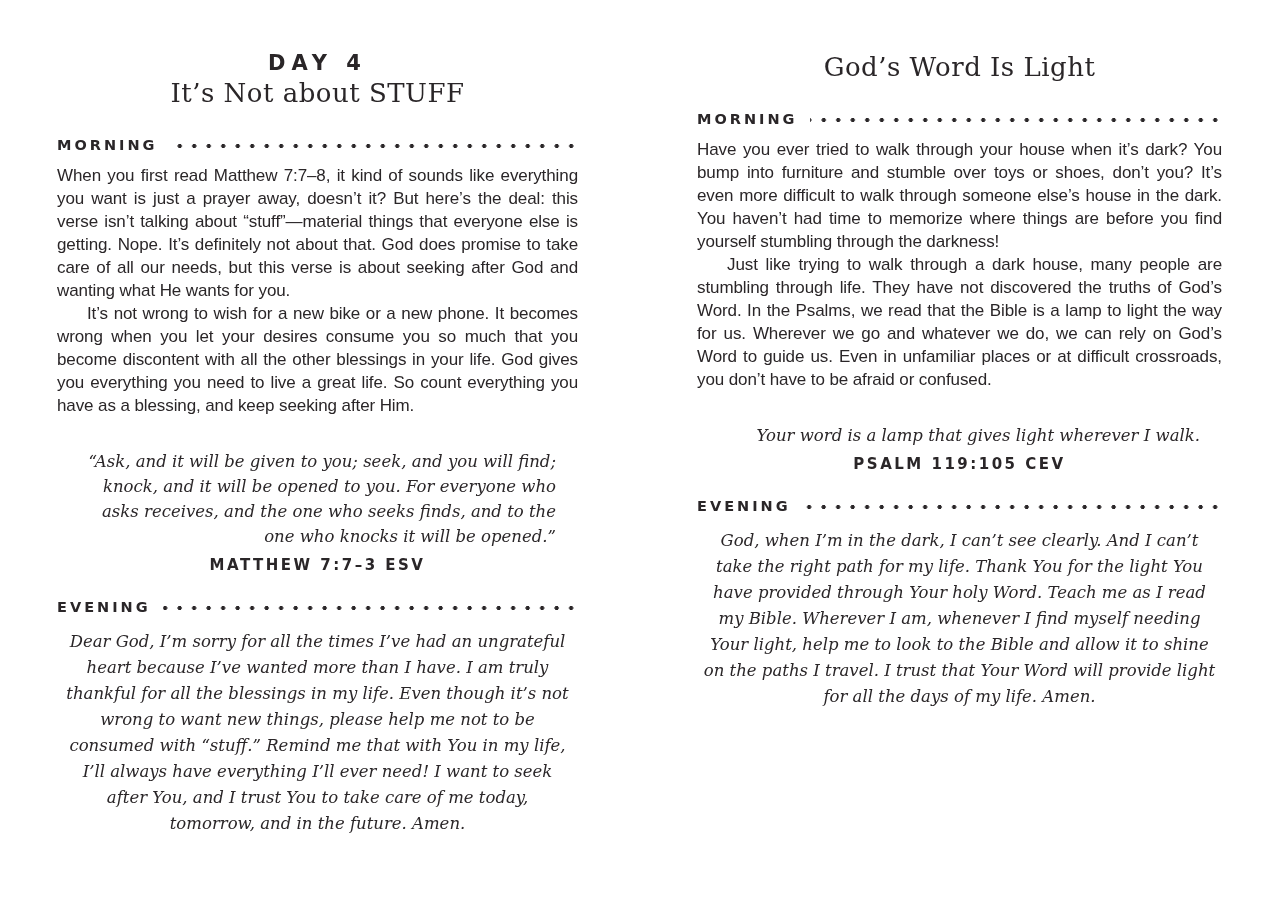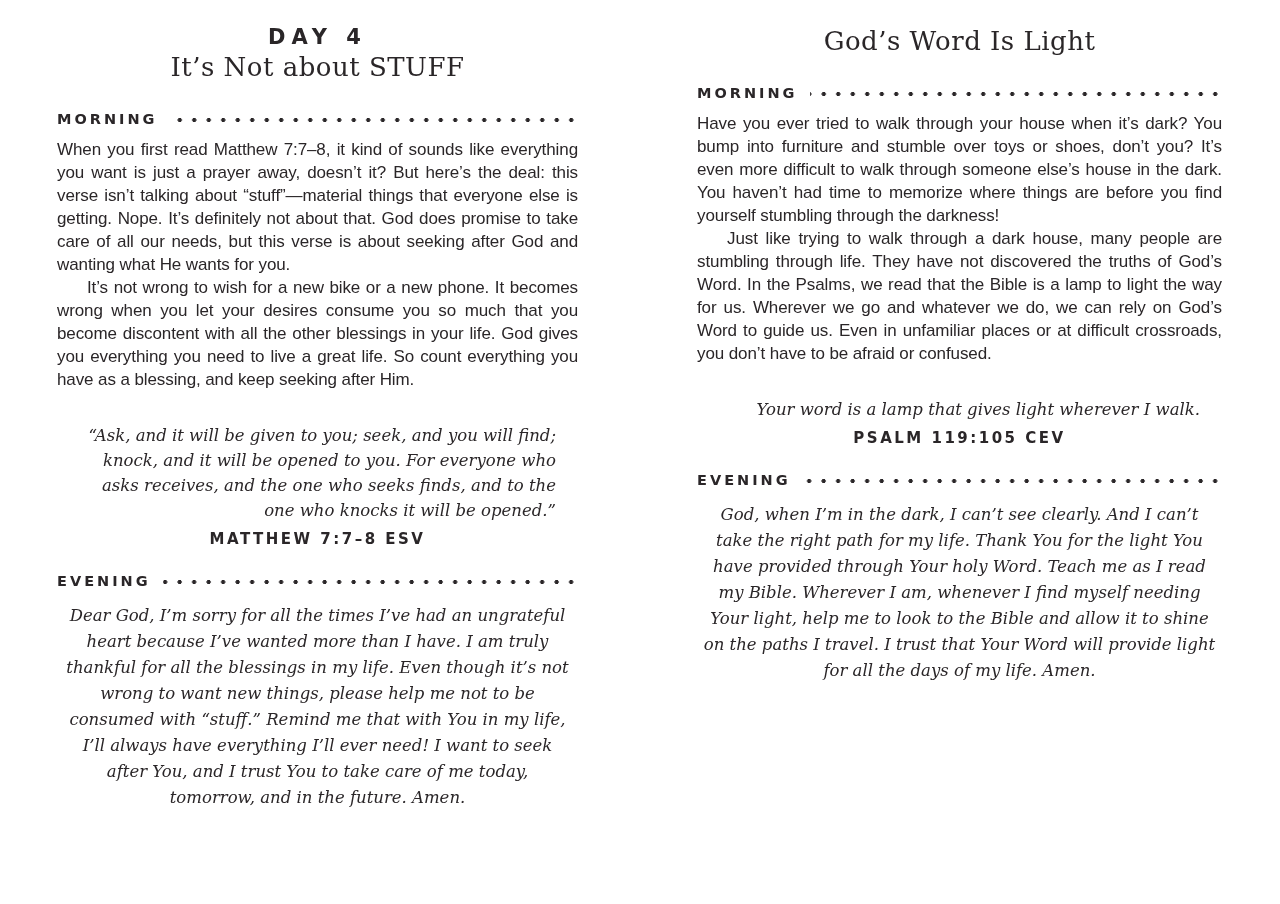--- a/index.html
+++ b/index.html
@@ -9,21 +9,21 @@
   *{box-sizing:border-box;margin:0;padding:0;}
   html,body{width:1280px;height:904px;background:var(--paper);overflow:hidden;}
   body{font-family:"Liberation Sans", sans-serif;color:var(--ink);}
   .spread{
     width:1280px;height:904px;
     display:flex;
     background:var(--paper);
   }
   .page{
     width:640px;height:652px;
-    padding-top:24px;
+    padding-top:50px;
     position:relative;
   }
   .page.left{padding-left:57px;padding-right:62px;}
   .page.right{padding-left:57px;padding-right:58px;}
 
   .day-label{
     text-align:center;
     font-family:"DejaVu Sans", sans-serif;
     font-weight:bold;
     font-size:21px;
@@ -110,21 +110,21 @@
 
     <div class="section-row">
       <span class="section-label">MORNING</span>
       <span class="dotted-leader"></span>
     </div>
 
     <p class="body-para">When you first read Matthew 7:7–8, it kind of sounds like everything you want is just a prayer away, doesn’t it? But here’s the deal: this verse isn’t talking about “stuff”—material things that everyone else is getting. Nope. It’s definitely not about that. God does promise to take care of all our needs, but this verse is about seeking after God and wanting what He wants for you.</p>
     <p class="body-para indented">It’s not wrong to wish for a new bike or a new phone. It becomes wrong when you let your desires consume you so much that you become discontent with all the other blessings in your life. God gives you everything you need to live a great life. So count everything you have as a blessing, and keep seeking after Him.</p>
 
     <div class="scripture-quote">“Ask, and it will be given to you; seek, and you will find; knock, and it will be opened to you. For everyone who asks receives, and the one who seeks finds, and to the one who knocks it will be opened.”</div>
-    <div class="scripture-ref">MATTHEW 7:7–8 ESV</div>
+    <div class="scripture-ref">MATTHEW 7:7–3 ESV</div>
 
     <div class="section-row evening-row">
       <span class="section-label">EVENING</span>
       <span class="dotted-leader"></span>
     </div>
 
     <div class="prayer">Dear God, I’m sorry for all the times I’ve had an ungrateful heart because I’ve wanted more than I have. I am truly thankful for all the blessings in my life. Even though it’s not wrong to want new things, please help me not to be consumed with “stuff.” Remind me that with You in my life, I’ll always have everything I’ll ever need! I want to seek after You, and I trust You to take care of me today, tomorrow, and in the future. Amen.</div>
   </div>
 
   <div class="page right">

